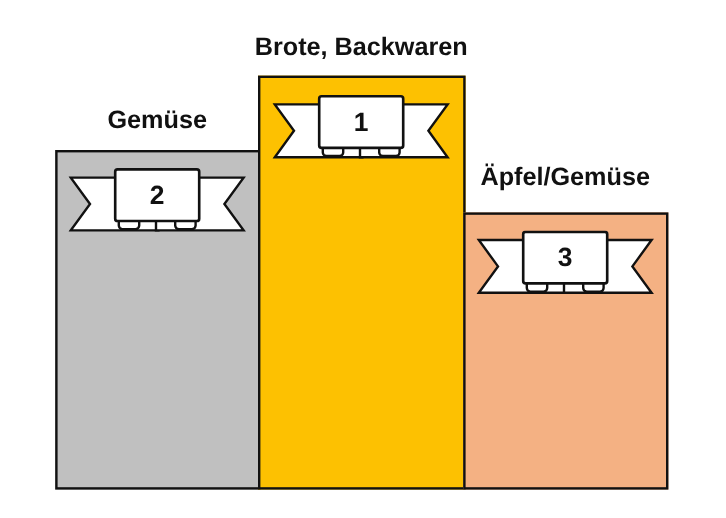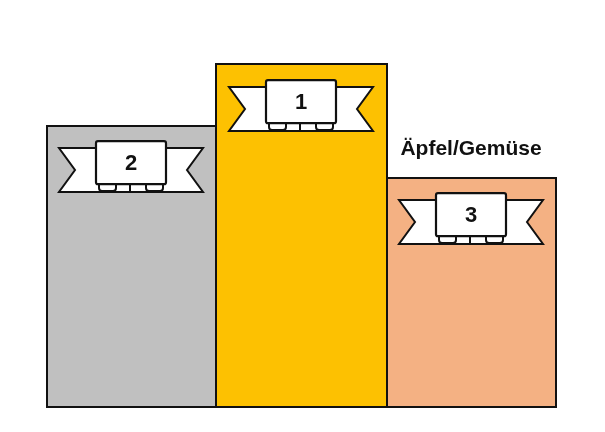--- a/index.html
+++ b/index.html
@@ -50,20 +50,22 @@
     font-size: 22px;
     font-weight: 700;
     fill: #111111;
   }
 </style>
 </head>
 <body>
 
 <div class="stage">
 
+  <div class="bar-label label-gemuese">Gemüse</div>
+  <div class="bar-label label-brote">Brote, Backwaren</div>
   <div class="bar-label label-aepfel">Äpfel/Gemüse</div>
 
   <div class="bar bar-gemuese" style="background-color: rgb(192, 192, 192);"></div>
   <div class="bar bar-brote" style="background-color: rgb(253, 193, 1);"></div>
   <div class="bar bar-aepfel" style="background-color: rgb(244, 177, 131);"></div>
 
   <div class="ribbon ribbon-1">
     <svg width="148" height="55" viewBox="0 0 148 55">
       <path d="M2,8 H75 V52 H2 L18,30 Z" fill="#ffffff" stroke="#111111" stroke-width="2"></path>
       <path d="M146,8 H73 V52 H146 L130,30 Z" fill="#ffffff" stroke="#111111" stroke-width="2"></path>

